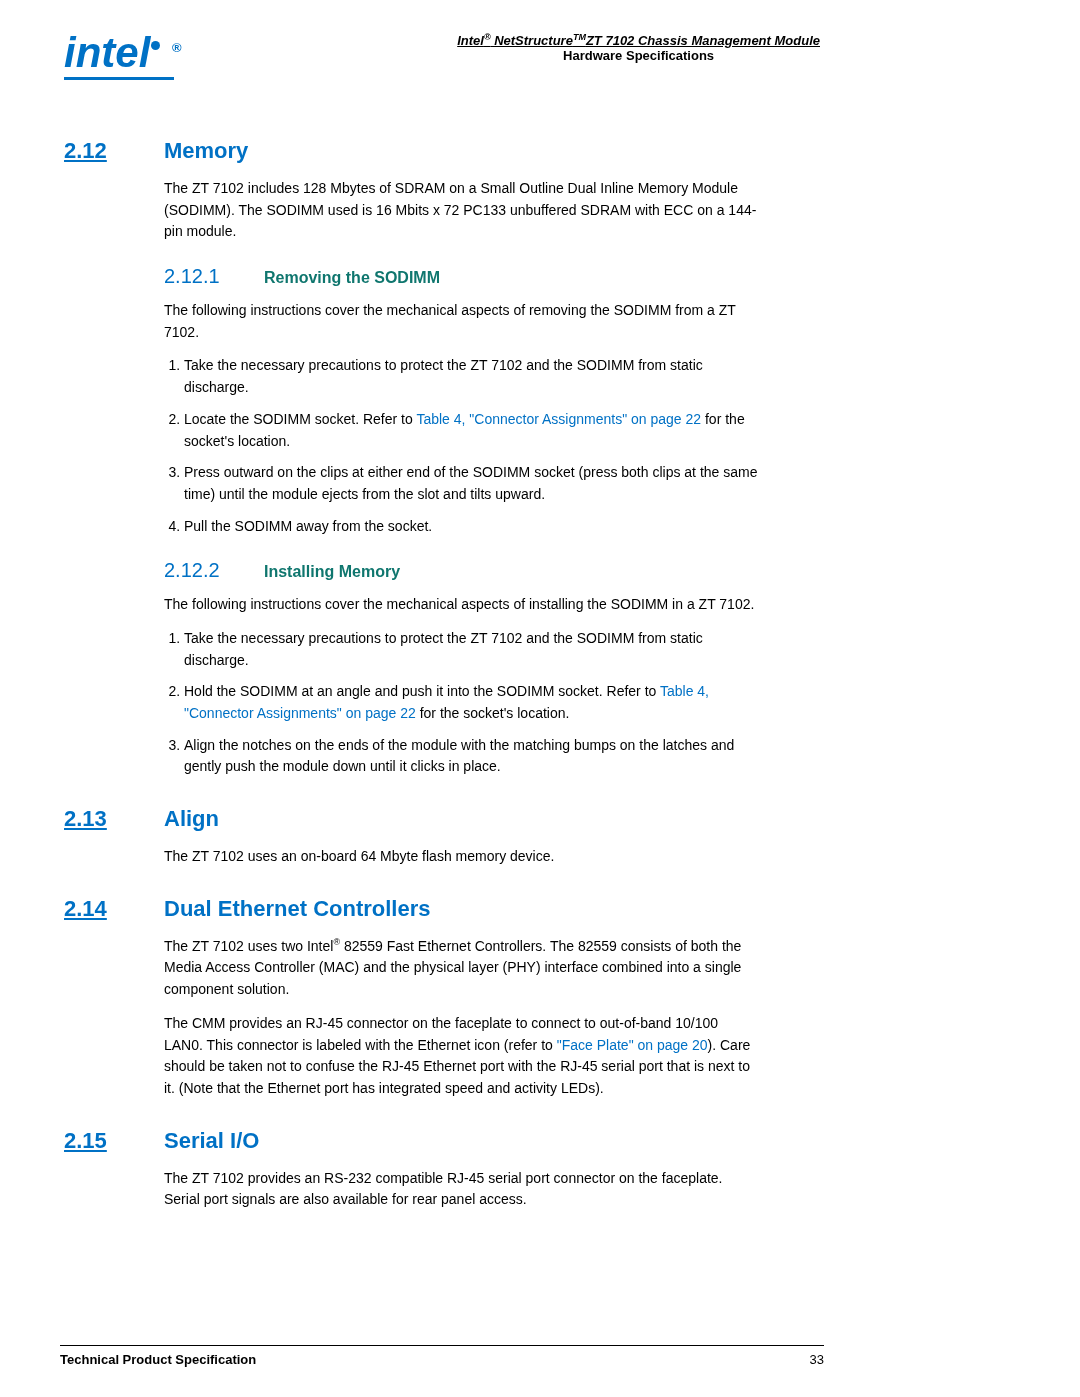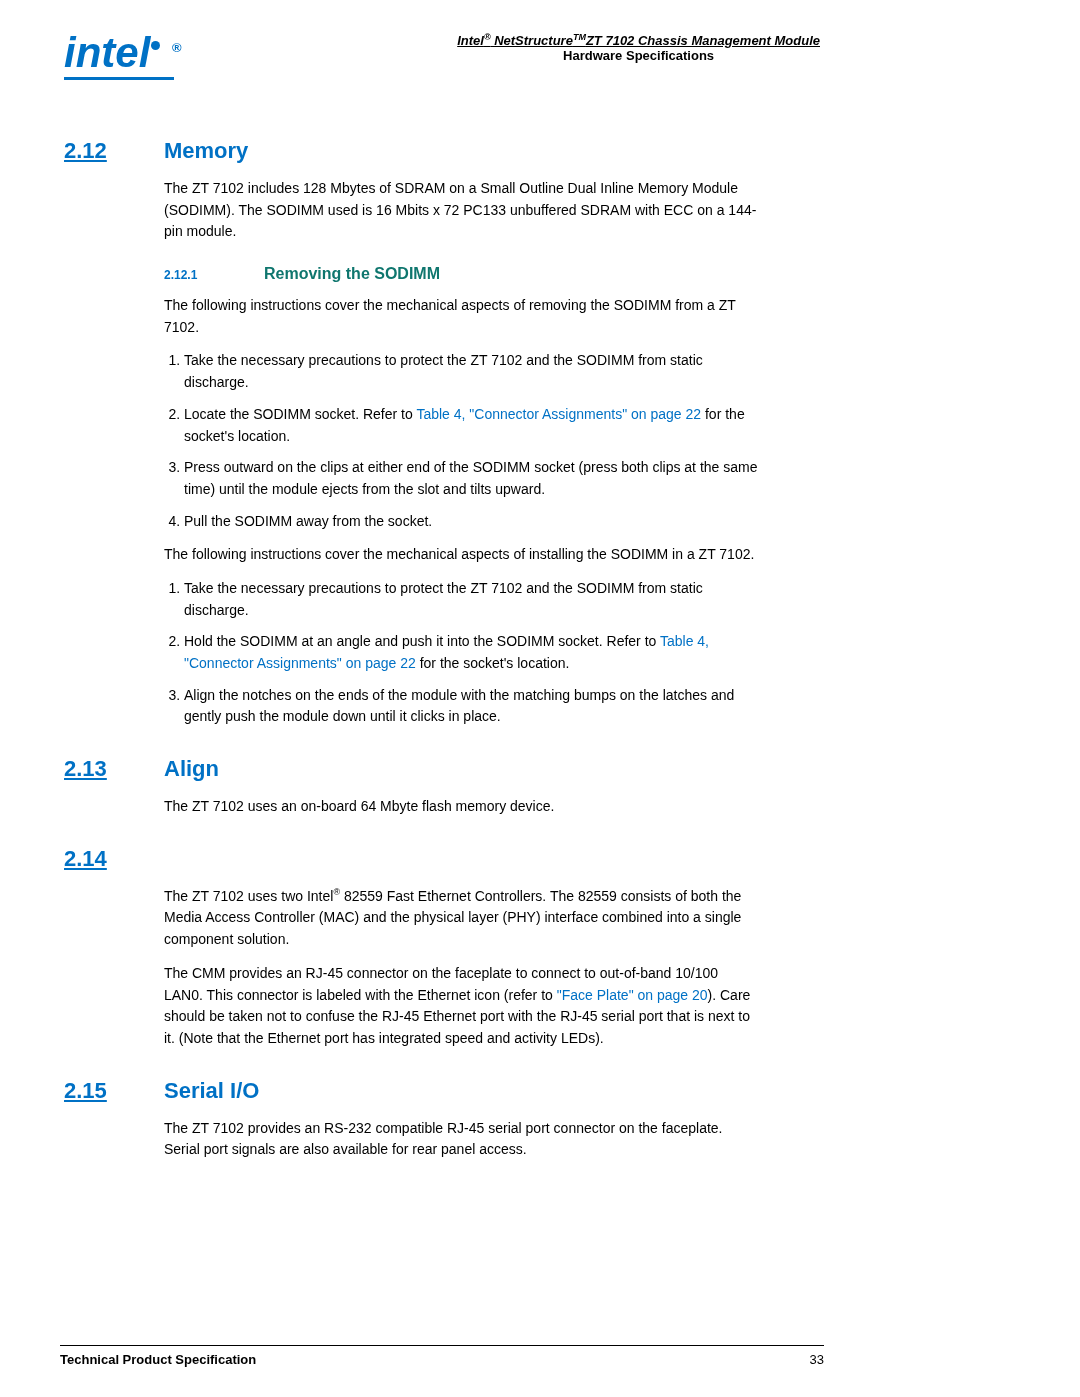--- a/index.html
+++ b/index.html
@@ -68,22 +68,22 @@
       font-family: Arial, sans-serif;
     }
     
     .subsection-heading {
       display: flex;
       align-items: baseline;
       margin-top: 22px;
       margin-bottom: 12px;
     }
     .subsection-number {
-      font-size: 12px;
-      font-weight: bold;
+      font-size: 20px;
+      font-weight: normal;
       color: #0071c5;
       min-width: 100px;
     }
     .subsection-title {
       font-size: 16px;
       font-weight: bold;
       color: #0f766e;
     }
     
     .indent-block {
@@ -166,38 +166,43 @@
         <span class="subsection-title">Removing the SODIMM</span>
       </div>
       <p class="para">The following instructions cover the mechanical aspects of removing the SODIMM from a ZT 7102.</p>
       <ol class="ordered-list">
         <li>Take the necessary precautions to protect the ZT 7102 and the SODIMM from static discharge.</li>
         <li>Locate the SODIMM socket. Refer to <a class="link-text">Table 4, "Connector Assignments" on page 22</a> for the socket's location.</li>
         <li>Press outward on the clips at either end of the SODIMM socket (press both clips at the same time) until the module ejects from the slot and tilts upward.</li>
         <li>Pull the SODIMM away from the socket.</li>
       </ol>
 
+      <div class="subsection-heading">
+        <span class="subsection-number">2.12.2</span>
+        <span class="subsection-title">Installing Memory</span>
+      </div>
       <p class="para">The following instructions cover the mechanical aspects of installing the SODIMM in a ZT 7102.</p>
       <ol class="ordered-list">
         <li>Take the necessary precautions to protect the ZT 7102 and the SODIMM from static discharge.</li>
         <li>Hold the SODIMM at an angle and push it into the SODIMM socket. Refer to <a class="link-text">Table 4, "Connector Assignments" on page 22</a> for the socket's location.</li>
         <li>Align the notches on the ends of the module with the matching bumps on the latches and gently push the module down until it clicks in place.</li>
       </ol>
     </div>
 
     <div class="section-heading">
       <span class="section-number">2.13</span>
       <span class="section-title">Align</span>
     </div>
     <div class="indent-block">
       <p class="para">The ZT 7102 uses an on-board 64 Mbyte flash memory device.</p>
     </div>
 
     <div class="section-heading">
       <span class="section-number">2.14</span>
+      <span class="section-title">Dual Ethernet Controllers</span>
     </div>
     <div class="indent-block">
       <p class="para">The ZT 7102 uses two Intel<sup>®</sup> 82559 Fast Ethernet Controllers. The 82559 consists of both the Media Access Controller (MAC) and the physical layer (PHY) interface combined into a single component solution.</p>
       <p class="para">The CMM provides an RJ-45 connector on the faceplate to connect to out-of-band 10/100 LAN0. This connector is labeled with the Ethernet icon (refer to <a class="link-text">"Face Plate" on page 20</a>). Care should be taken not to confuse the RJ-45 Ethernet port with the RJ-45 serial port that is next to it. (Note that the Ethernet port has integrated speed and activity LEDs).</p>
     </div>
 
     <div class="section-heading">
       <span class="section-number">2.15</span>
       <span class="section-title">Serial I/O</span>
     </div>

